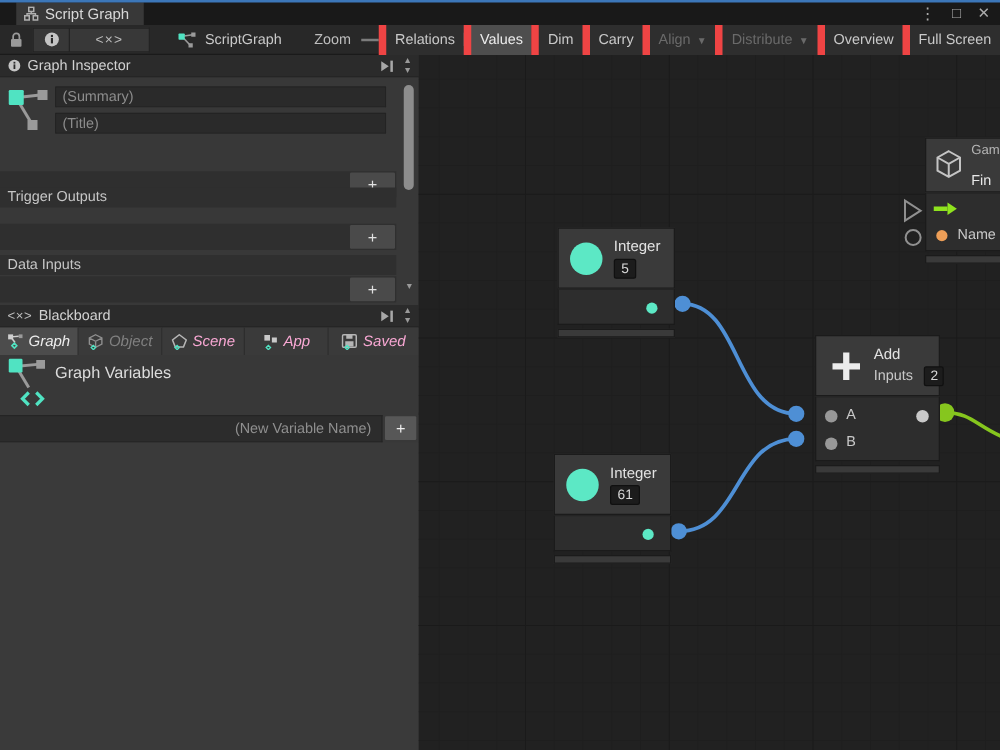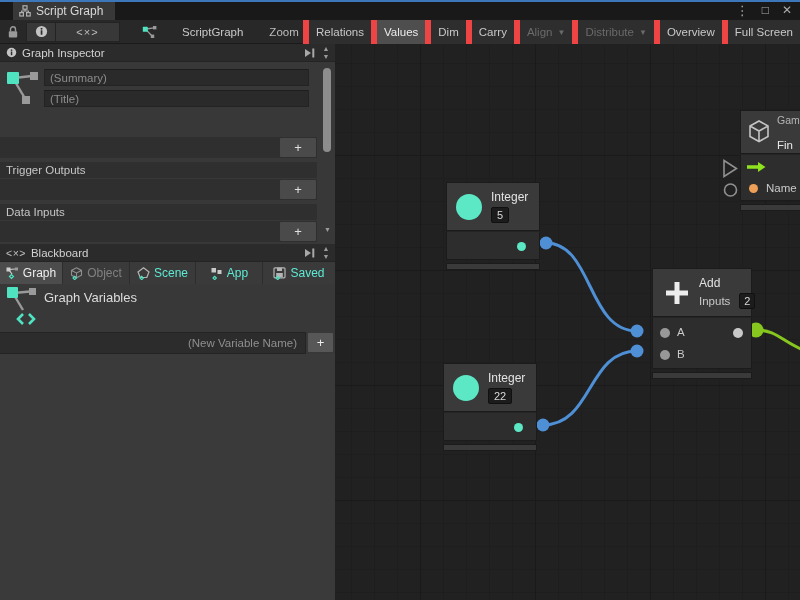--- a/index.html
+++ b/index.html
@@ -19,21 +19,21 @@
   
   .toolbar { position:absolute; left:0; top:20px; width:800px; height:24px; background:#282828;
     border-bottom:1px solid #1a1a1a; display:flex; align-items:center; }
   .lock-wrap { margin:0 7px 0 7px; display:flex; align-items:center; }
   .tb-group { display:flex; height:20px; }
   .tb-seg { background:#383838; border:1px solid #232323; border-left-width:0;
     display:flex; align-items:center; justify-content:center; color:#c6c6c6; }
   .tb-seg:first-child { border-left-width:1px; }
   .seg-info { width:30px; }
   .seg-code { width:64px; font-size:11px; letter-spacing:1px; color:#bdbdbd; }
-  .breadcrumb { margin-left:22px; display:flex; align-items:center; gap:24px; color:#c9c9c9; font-size:11.5px;text-align:center; }
+  .breadcrumb { margin-left:22px; display:flex; align-items:center; gap:6px; color:#c9c9c9; font-size:11.5px;text-align:center; }
   .zoomctl { margin-left:26px; display:flex; align-items:center; gap:8px; color:#bdbdbd; font-size:11.5px; }
   .zoom-track { position:relative; width:88px; height:11px; }
   .zoom-track .track { position:absolute; left:0; right:0; top:5px; height:2px; background:#7c7c7c; }
   .zoom-handle { position:absolute; right:0; top:0; width:11px; height:11px; border-radius:50%; background:#8f8f8f; }
   .tb-strip { position:absolute; right:0; top:0; height:24px; display:flex; }
   .tbtn { display:flex; align-items:center; padding:0 7px; background:#2e2e2e; color:#c9c9c9;
     font-size:11.5px; border-left:6px solid #ef4444; white-space:nowrap; }
   .tbtn.active { background:#4e4e4e; color:#ececec; }
   .tbtn.disabled { color:#6a6a6a; }
   .dd { font-size:8px; margin-left:5px; color:#6a6a6a; }
@@ -54,23 +54,23 @@
     margin-bottom:4px; font-family:"Liberation Sans",sans-serif; outline:none; }
   .tfield::placeholder { color:#8c8c8c; opacity:1; }
   .sec-label { position:absolute; left:0; width:317px; height:16px; background:#2f2f2f;
     color:#c6c6c6; font-size:11.5px; line-height:16px; padding-left:6px; }
   .sec-row { position:absolute; left:0; width:317px; height:21px; background:#2f2f2f; }
   .plus-btn { position:absolute; right:1px; top:1px; width:36px; height:19px; background:#4a4a4a;
     color:#e0e0e0; font-size:13px; display:flex; align-items:center; justify-content:center; border-radius:1px; }
   .scroll-thumb { position:absolute; right:4px; top:24px; width:8px; height:84px; background:#8d8d8d; border-radius:4px; }
   .scroll-bottom { position:absolute; right:4px; top:182px; color:#9a9a9a; font-size:7px; }
 
-  .bb-tabs { position:absolute; left:0; top:218px; width:335px; height:22px; display:flex; }
+  .bb-tabs { position:absolute; left:0; top:218px; width:335px; height:22px; display:flex;font-style:italic; }
   .bbtab { height:22px; display:flex; align-items:center; justify-content:center; gap:4px;
-    background:#3a3a3a; border-right:1px solid #2d2d2d; color:#5eead4; font-size:12px; }
+    background:#3a3a3a; border-right:1px solid #2d2d2d; color:#f9a8d4; font-size:12px; }
   .bbtab.active { background:#4c4c4c; color:#ededed; }
   .bbtab.disabled { color:#808080; }
   .vars { position:absolute; left:0; top:240px; width:335px; height:46px; background:#383838; }
   .vars-title { position:absolute; left:44px; top:6px; color:#dcdcdc; font-size:13px; }
   .vars-sub { position:absolute; left:44px; top:24px; color:#9c9c9c; font-size:11.5px; }
   .newvar { position:absolute; left:0; top:288px; width:335px; height:22px; background:#383838; }
   .newvar input { position:absolute; left:0; top:0; width:306px; height:22px; background:#2c2c2c;
     border:1px solid #242424; border-left:none; color:#bfbfbf; text-align:right; padding-right:8px;
     font-size:11.5px; font-family:"Liberation Sans",sans-serif; outline:none; }
   .newvar input::placeholder { color:#8f8f8f; opacity:1; }
@@ -230,21 +230,21 @@
       <div class="fields">
         <input class="tfield" type="text" placeholder="(Summary)" style="">
         <input class="tfield" type="text" placeholder="(Title)" style="">
       </div>
     </div>
 
     <div class="sec-row" style="top:93px">
       <div class="plus-btn">+</div>
     </div>
 
-    <div class="sec-label" style="top:118px">Trigger Outputs</div>
+    <div class="sec-label" style="top:106px">Trigger Outputs</div>
     <div class="sec-row" style="top:135px">
       <div class="plus-btn">+</div>
     </div>
 
     <div class="sec-label" style="top:160px">Data Inputs</div>
     <div class="sec-row" style="top:177px">
       <div class="plus-btn">+</div>
     </div>
 
     <div class="scroll-thumb"></div>
@@ -355,21 +355,21 @@
         <div class="port-dot teal-out"></div>
       </div>
       <div class="nfoot"></div>
     </div>
 
     <div class="node" style="left:108px;top:319px;width:94px">
       <div class="nhead" style="height:49px">
         <div class="lit-circle"></div>
         <div class="lit-col">
           <div class="lit-title">Integer</div>
-          <span class="val-box">22</span>
+          <span class="val-box">61</span>
         </div>
       </div>
       <div class="nbody" style="height:29px">
         <div class="port-dot teal-out"></div>
       </div>
       <div class="nfoot"></div>
     </div>
 
     <div class="node" style="left:317px;top:224px;width:100px">
       <div class="nhead" style="height:49px">

